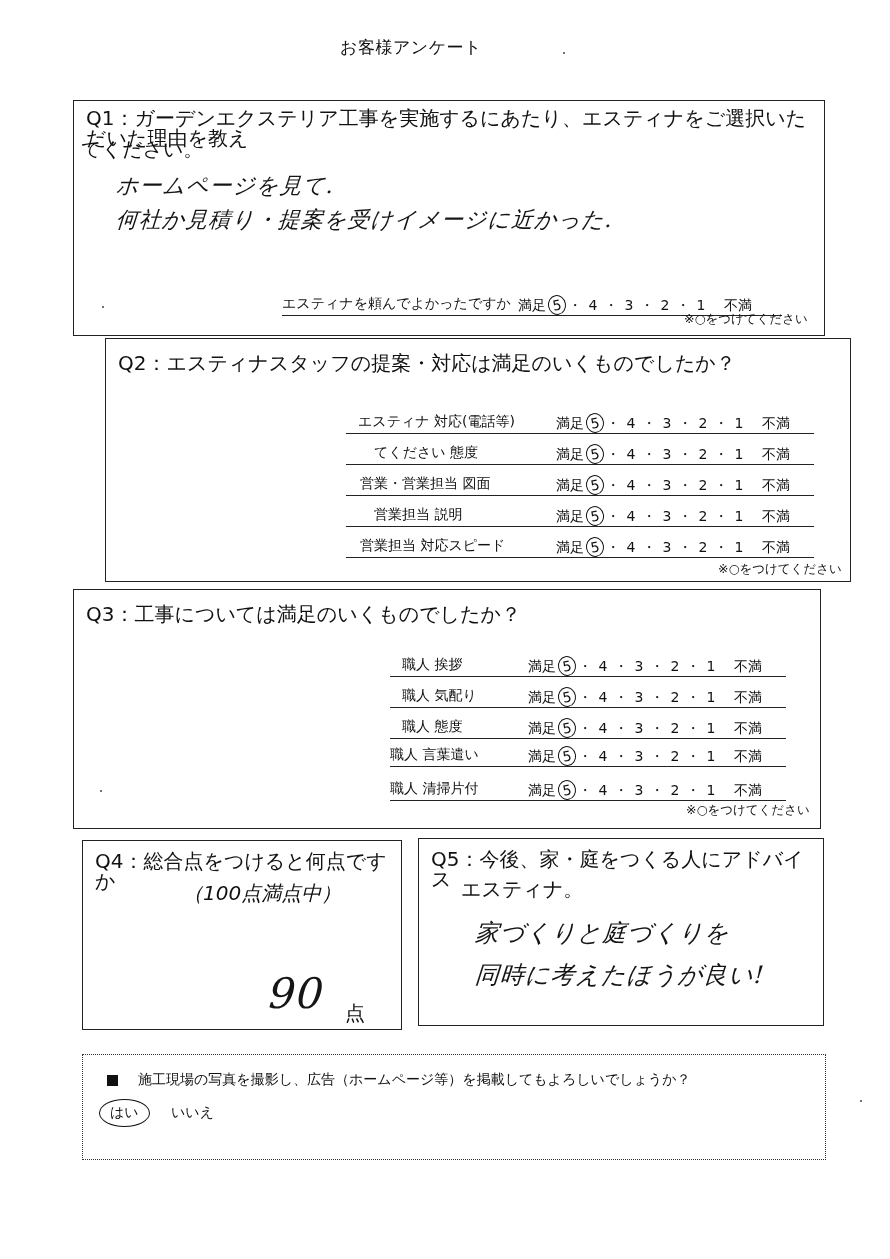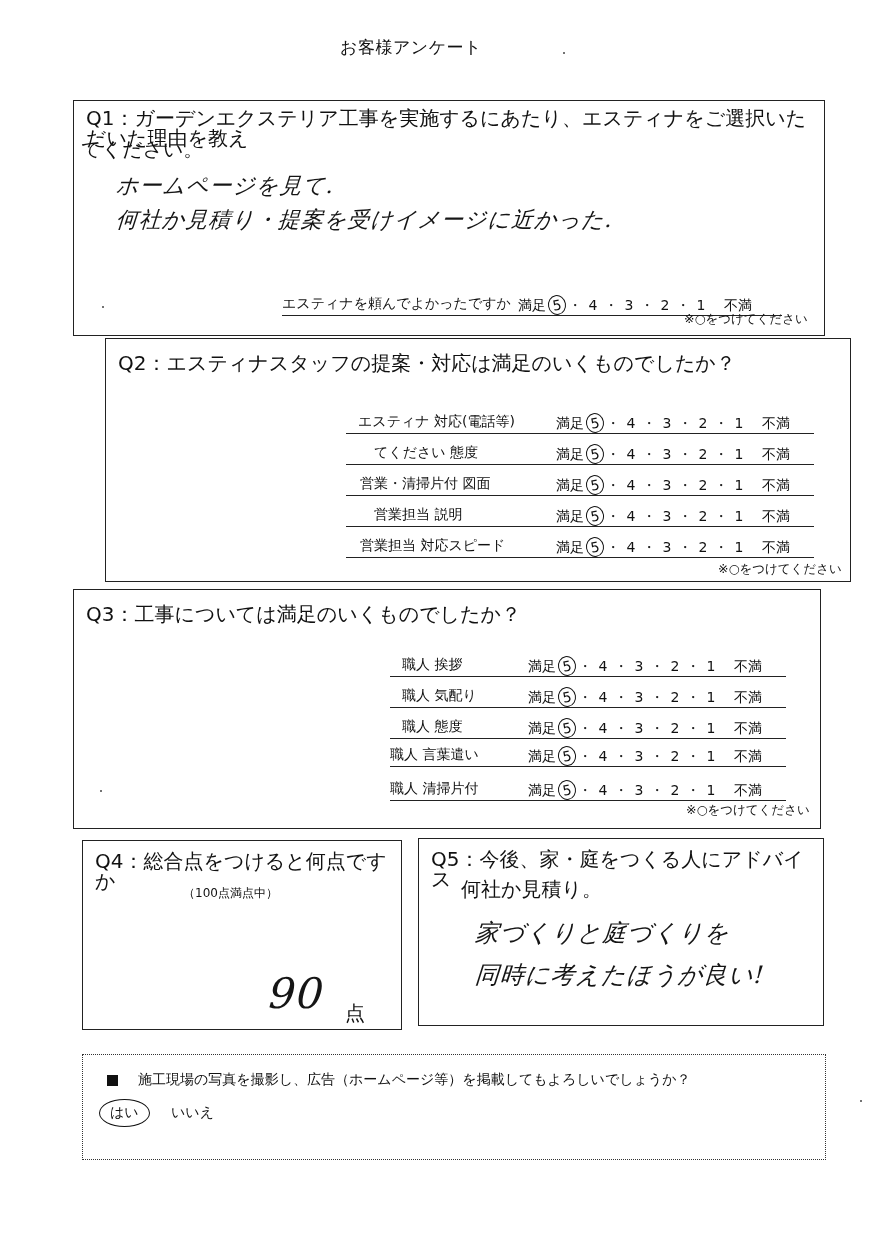--- a/index.html
+++ b/index.html
@@ -75,21 +75,21 @@
 
   <div class="rating-row" style="left:240px; top:72px; width:468px;">
     <span class="label" style="left:12px;">エスティナ 対応(電話等)</span>
     <span class="scale" style="left:210px;"><span class="sat">満足</span><span class="num circled">5</span><span class="dot">・</span><span class="num">4</span><span class="dot">・</span><span class="num">3</span><span class="dot">・</span><span class="num">2</span><span class="dot">・</span><span class="num">1</span><span class="unsat">不満</span></span>
   </div>
   <div class="rating-row" style="left:240px; top:103px; width:468px;">
     <span class="label" style="left:28px;">てください 態度</span>
     <span class="scale" style="left:210px;"><span class="sat">満足</span><span class="num circled">5</span><span class="dot">・</span><span class="num">4</span><span class="dot">・</span><span class="num">3</span><span class="dot">・</span><span class="num">2</span><span class="dot">・</span><span class="num">1</span><span class="unsat">不満</span></span>
   </div>
   <div class="rating-row" style="left:240px; top:134px; width:468px;">
-    <span class="label" style="left:14px;">営業・清掃片付 図面</span>
+    <span class="label" style="left:14px;">営業・営業担当 図面</span>
     <span class="scale" style="left:210px;"><span class="sat">満足</span><span class="num circled">5</span><span class="dot">・</span><span class="num">4</span><span class="dot">・</span><span class="num">3</span><span class="dot">・</span><span class="num">2</span><span class="dot">・</span><span class="num">1</span><span class="unsat">不満</span></span>
   </div>
   <div class="rating-row" style="left:240px; top:165px; width:468px;">
     <span class="label" style="left:28px;">営業担当 説明</span>
     <span class="scale" style="left:210px;"><span class="sat">満足</span><span class="num circled">5</span><span class="dot">・</span><span class="num">4</span><span class="dot">・</span><span class="num">3</span><span class="dot">・</span><span class="num">2</span><span class="dot">・</span><span class="num">1</span><span class="unsat">不満</span></span>
   </div>
   <div class="rating-row" style="left:240px; top:196px; width:468px;">
     <span class="label" style="left:14px;">営業担当 対応スピード</span>
     <span class="scale" style="left:210px;"><span class="sat">満足</span><span class="num circled">5</span><span class="dot">・</span><span class="num">4</span><span class="dot">・</span><span class="num">3</span><span class="dot">・</span><span class="num">2</span><span class="dot">・</span><span class="num">1</span><span class="unsat">不満</span></span>
   </div>
@@ -117,28 +117,28 @@
   </div>
   <div class="rating-row" style="left:316px; top:188px; width:396px;">
     <span class="label" style="left:0;">職人 清掃片付</span>
     <span class="scale" style="left:138px;"><span class="sat">満足</span><span class="num circled">5</span><span class="dot">・</span><span class="num">4</span><span class="dot">・</span><span class="num">3</span><span class="dot">・</span><span class="num">2</span><span class="dot">・</span><span class="num">1</span><span class="unsat">不満</span></span>
   </div>
   <div class="note" style="left:612px; top:212px;">※○をつけてください</div>
 </div>
 
 <div class="box" style="left:82px; top:840px; width:320px; height:190px;">
   <div class="q-text" style="top:10px;">Q4：総合点をつけると何点ですか</div>
-  <div class="q-text" style="top:42px; left:100px; font-size:12px;">（100点満点中）</div>
+  <div class="q-text" style="top:42px; left:100px; font-size:20px;font-style:italic;">（100点満点中）</div>
   <div class="hand" style="left:186px; top:128px; font-size:42px;">90</div>
   <div class="q-text" style="left:262px; top:162px;">点</div>
 </div>
 
 <div class="box" style="left:418px; top:838px; width:406px; height:188px;">
   <div class="q-text" style="top:10px;">Q5：今後、家・庭をつくる人にアドバイス</div>
-  <div class="q-text" style="top:40px; left:42px;">何社か見積り。</div>
+  <div class="q-text" style="top:40px; left:42px;">エスティナ。</div>
   <div class="hand" style="left:56px; top:78px; font-size:24px;">家づくりと庭づくりを</div>
   <div class="hand" style="left:56px; top:120px; font-size:24px;">同時に考えたほうが良い!</div>
 </div>
 
 <div class="dotted" style="left:82px; top:1054px; width:744px; height:106px;">
   <div style="position:absolute; left:24px; top:16px; font-size:14px;">
     <span class="square-bullet"></span><span>施工現場の写真を撮影し、広告（ホームページ等）を掲載してもよろしいでしょうか？</span>
   </div>
   <div class="choice circled" style="left:16px; top:44px;">はい</div>
   <div class="choice" style="left:88px; top:49px;">いいえ</div>

